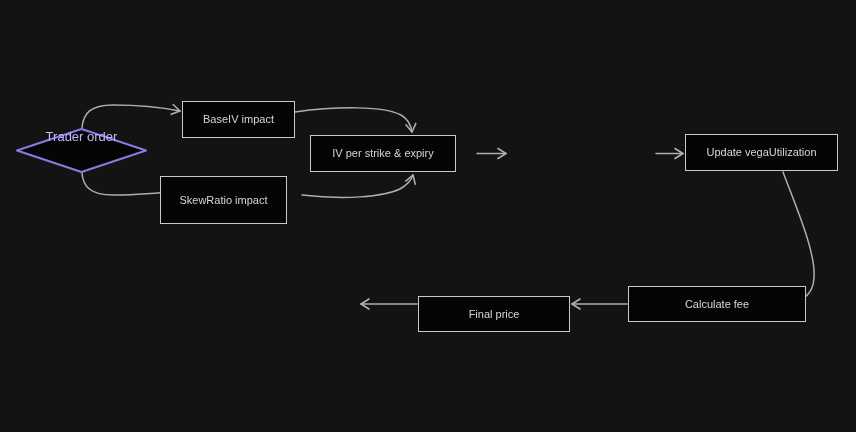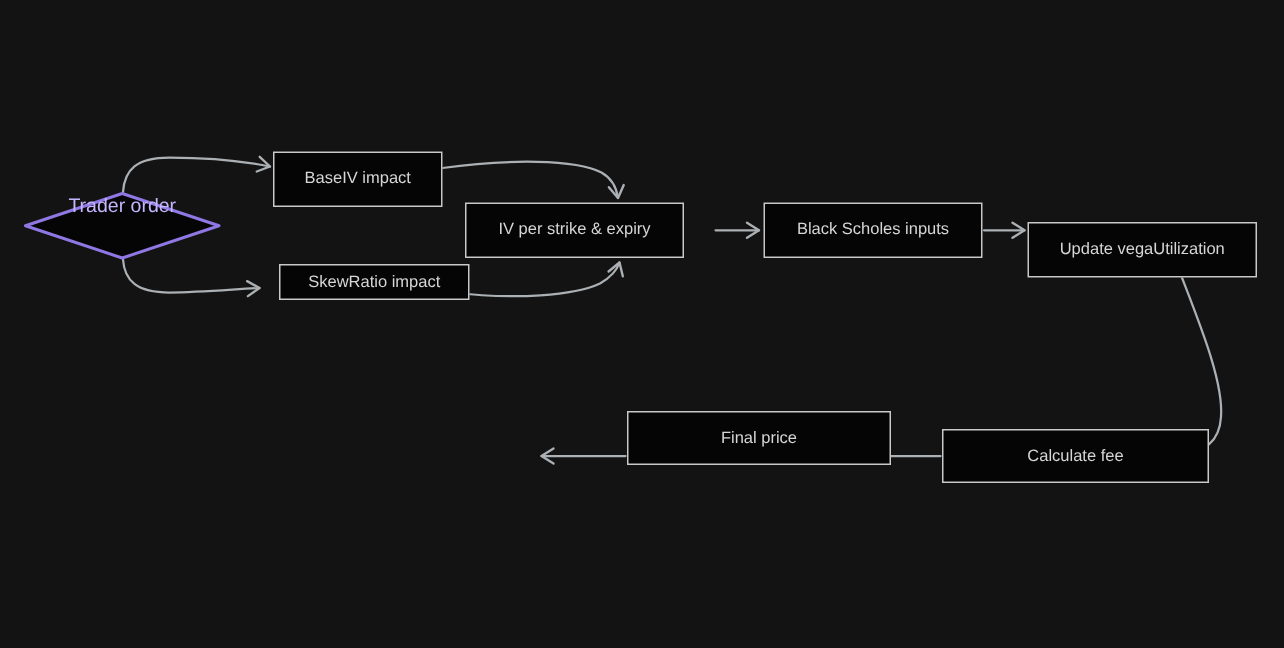--- a/index.html
+++ b/index.html
@@ -50,38 +50,35 @@
   </svg>
 
   <div class="diamond-label" style="left:17px;top:129px;width:129px;height:43px">
     <span>Trader order</span>
   </div>
 
   <div class="node" style="left:182px;top:101px;width:113px;height:37px">
     <span>BaseIV impact</span>
   </div>
 
-  <div class="node" style="left:186px;top:176px;width:127px;height:24px">
+  <div class="node" style="left:160px;top:176px;width:127px;height:48px">
     <span>SkewRatio impact</span>
   </div>
 
   <div class="node" style="left:310px;top:135px;width:146px;height:37px">
     <span>IV per strike &amp; expiry</span>
   </div>
 
-  <div class="node" style="left:509px;top:135px;width:146px;height:37px">
-    <span>Black Scholes inputs</span>
-  </div>
 
-  <div class="node" style="left:685px;top:148px;width:153px;height:37px">
+  <div class="node" style="left:685px;top:134px;width:153px;height:37px">
     <span>Update vegaUtilization</span>
   </div>
 
   <div class="node" style="left:628px;top:286px;width:178px;height:36px">
     <span>Calculate fee</span>
   </div>
 
-  <div class="node" style="left:418px;top:274px;width:176px;height:36px">
+  <div class="node" style="left:418px;top:296px;width:152px;height:36px">
     <span>Final price</span>
   </div>
 
 
 </div>
 
 </body></html>

